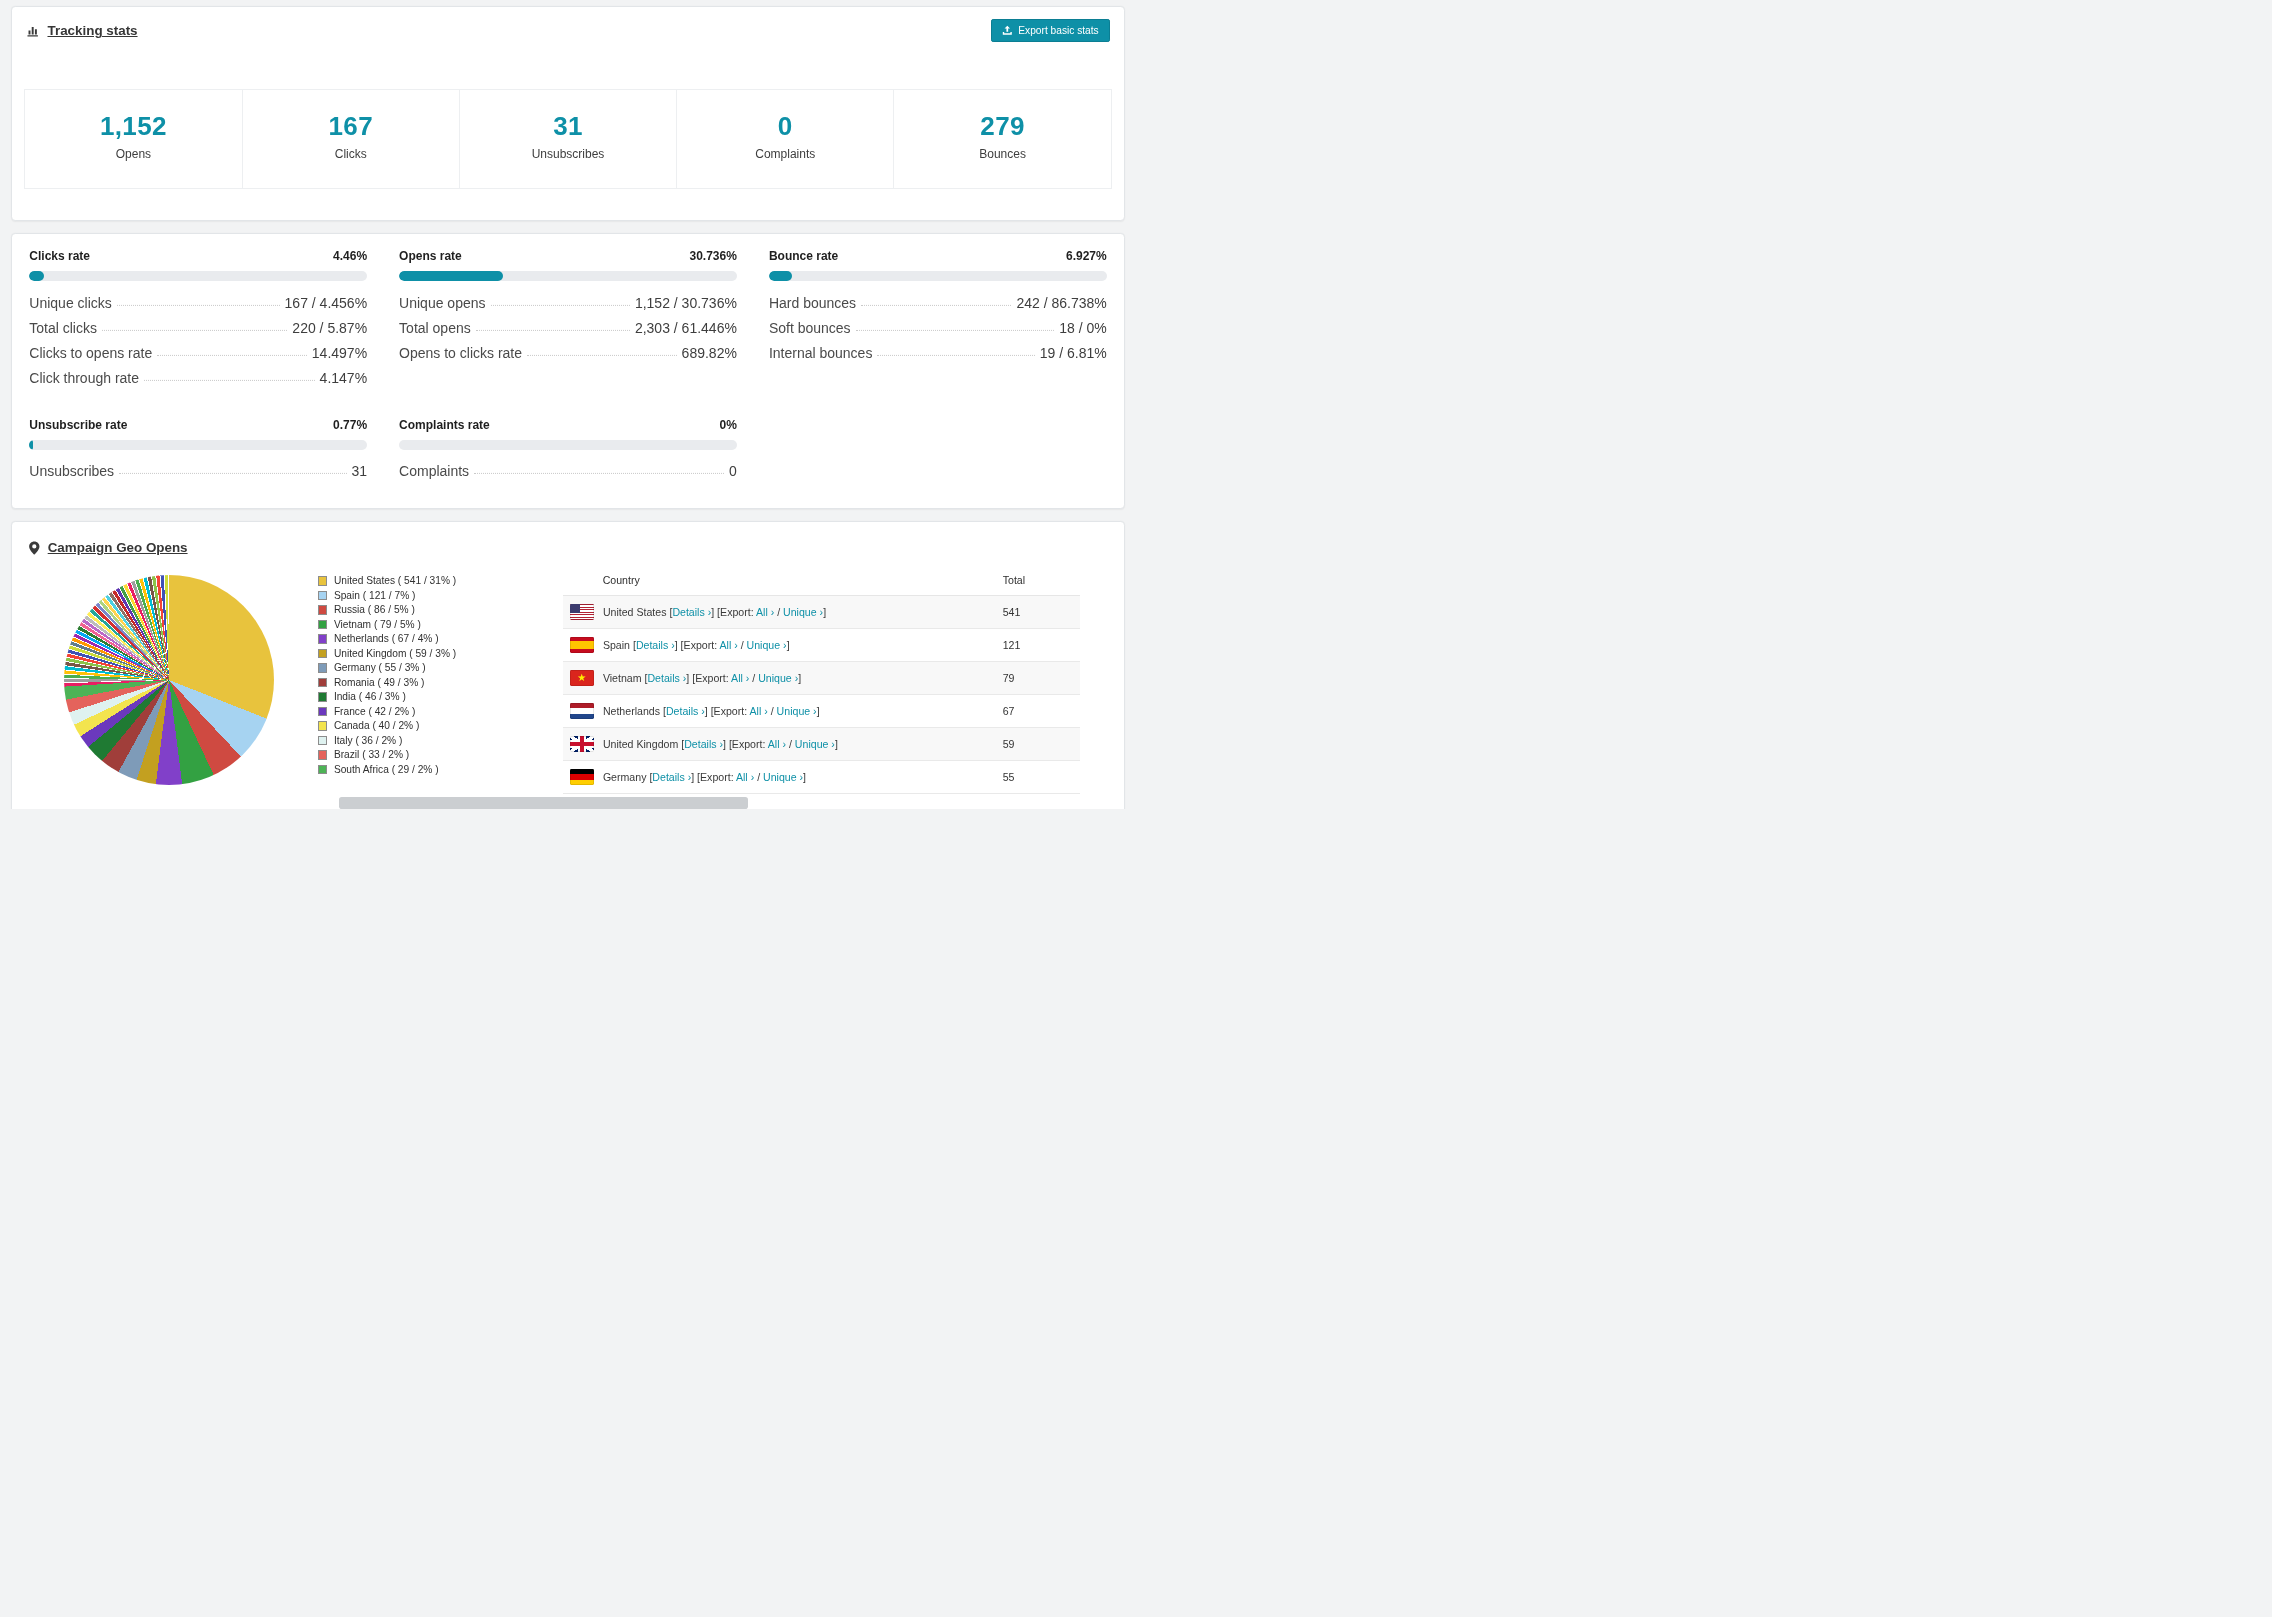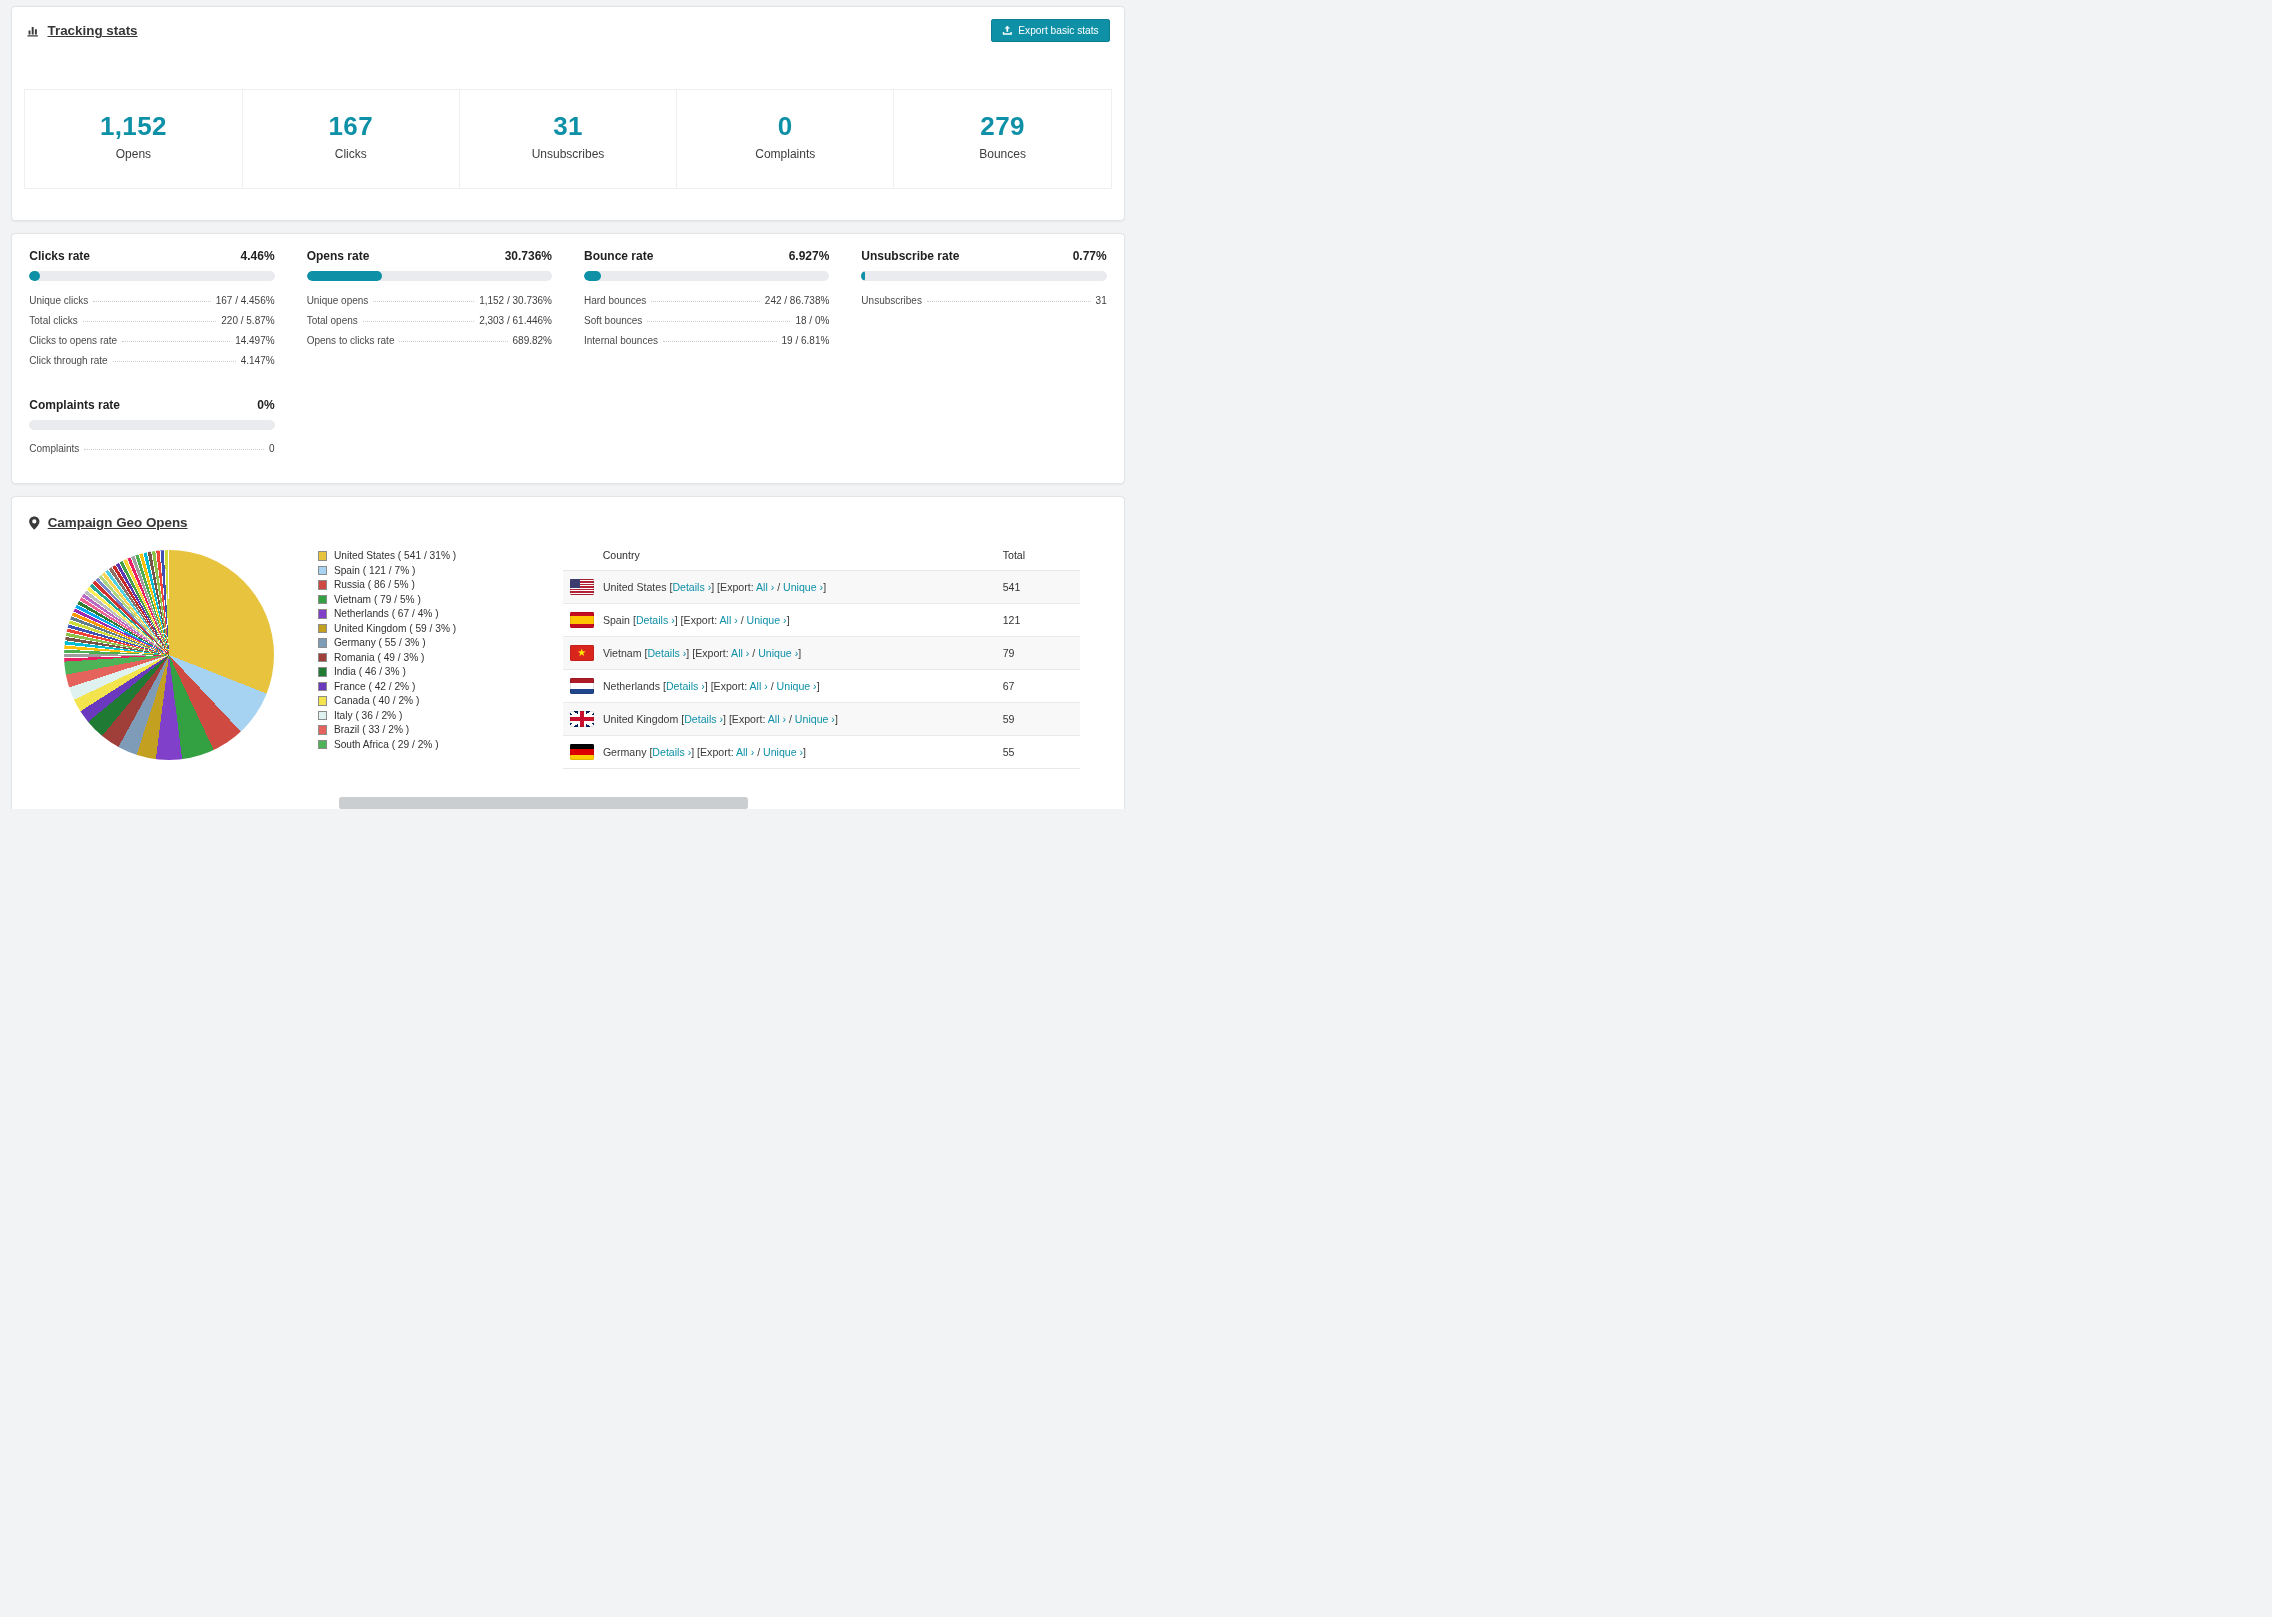--- a/index.html
+++ b/index.html
@@ -34,26 +34,26 @@
     font-family:inherit;
   }
   
   .stats-strip{display:flex;margin:35px 12px 31px;border:0.7px solid #edeff1;}
   .stat-box{flex:1;text-align:center;padding:21px 0 27px;border-right:0.7px solid #edeff1;}
   .stat-box:last-child{border-right:none;}
   .stat-value{font-size:26px;font-weight:700;color:var(--accent);letter-spacing:0.4px;}
   .stat-label{font-size:12px;color:#3e3e3e;margin-top:5px;}
   
   .rates-card{padding:15.5px 17px 24px;}
-  .rates-grid{display:grid;grid-template-columns:1fr 1fr 1fr 1fr;column-gap:32px;row-gap:27px;}
+  .rates-grid{display:grid;grid-template-columns:1fr 1fr 1fr;column-gap:32px;row-gap:27px;}
   .rate-head{display:flex;justify-content:space-between;align-items:baseline;}
   .rate-title,.rate-pct{font-size:12px;font-weight:700;color:#1f1f1f;}
   .progress{height:10.6px;background:var(--track);border-radius:5.6px;margin:7.8px 0 8.5px;overflow:hidden;}
   .progress-fill{height:100%;background:var(--accent);border-radius:5.6px;width:0;}
-  .rate-row{display:flex;align-items:baseline;font-size:10px;padding:4.6px 0;color:#4a4a4a;}
+  .rate-row{display:flex;align-items:baseline;font-size:14px;padding:4.6px 0;color:#4a4a4a;}
   .rr-leader{flex:1;border-bottom:0.7px dotted #c9c9c9;margin:0 5px;transform:translateY(-2.1px);}
   .rr-value{color:#3e3e3e;white-space:nowrap;}
   
   .geo-card{padding:18.4px 0 21px;min-height:395px;}
   .geo-card .card-header{padding:0 17px;}
   .geo-body{display:flex;margin-top:10px;padding:0 17px;align-items:flex-start;}
   .pie{width:210px;height:210px;border-radius:50%;margin:10px 0 0 35px;flex:none;background:#ddd;}
   .legend{list-style:none;margin:8.5px 0 0 44px;flex:none;width:219px;}
   .legend-item{display:flex;align-items:center;height:14.5px;font-size:10.2px;color:#303030;}
   .legend-swatch{width:9.2px;height:9.2px;border:0.7px solid #8c8c8c;margin-right:6.4px;flex:none;}

